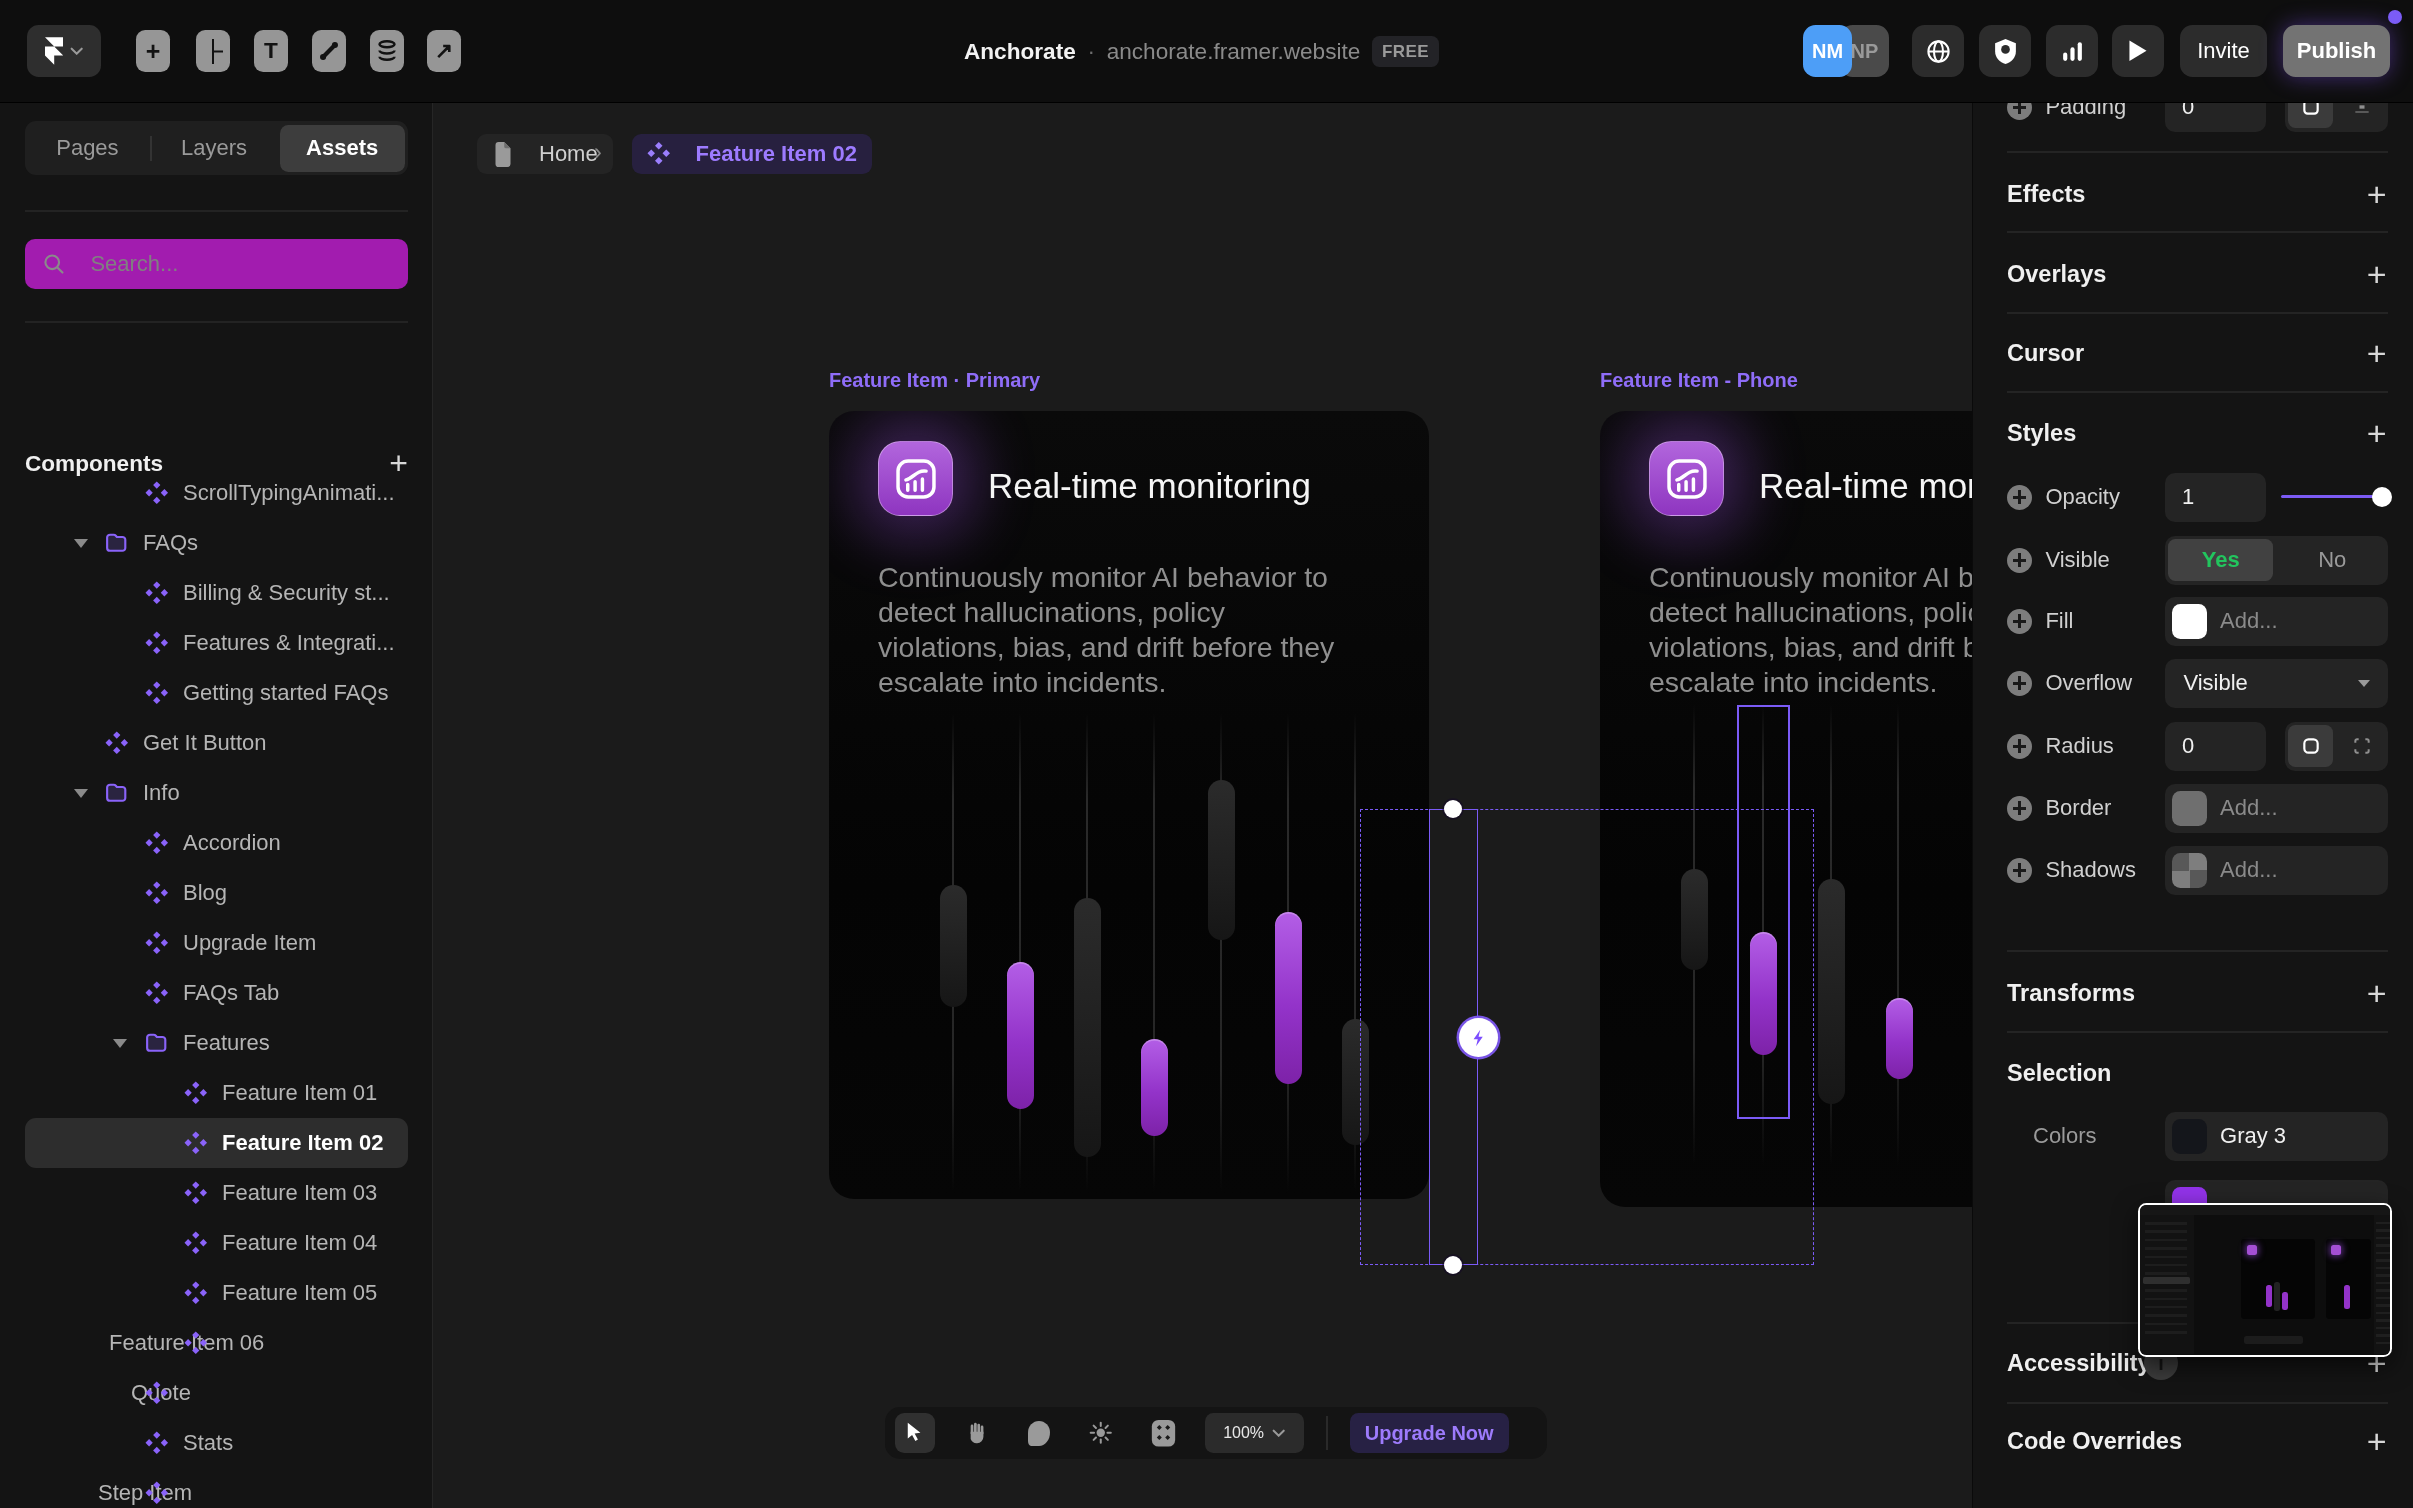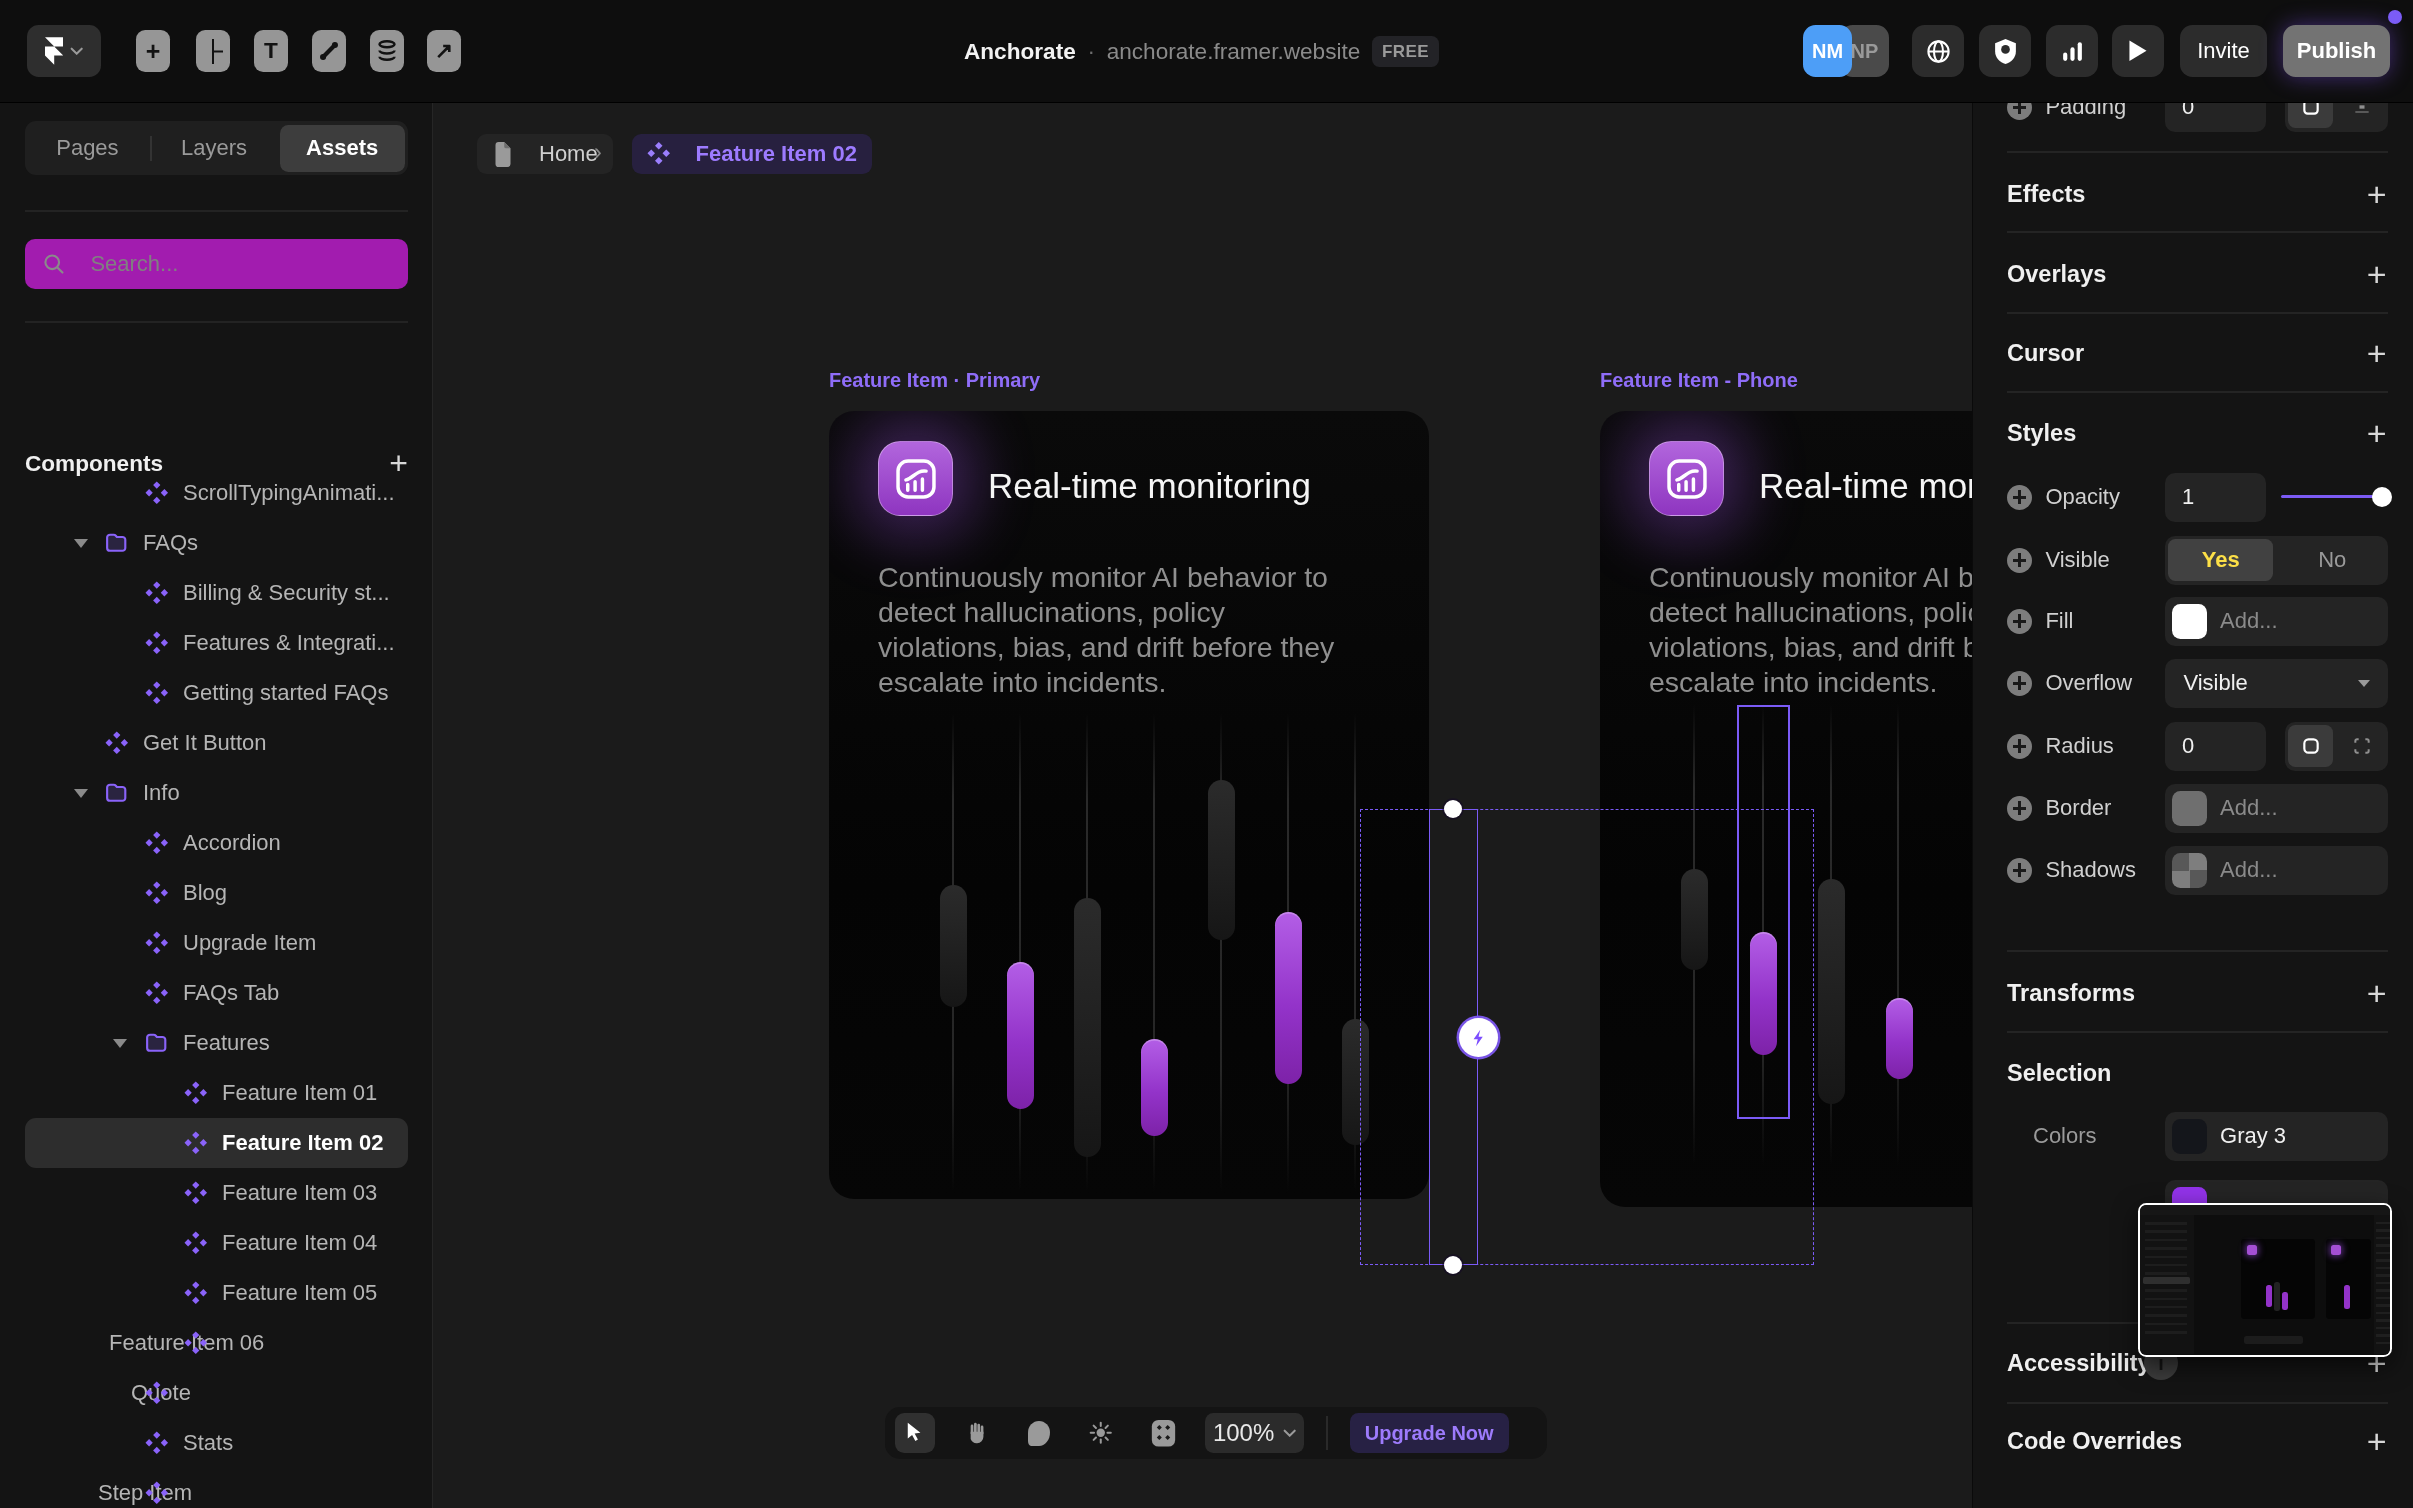--- a/index.html
+++ b/index.html
@@ -67,21 +67,21 @@
   .handle { position:absolute; width:18.4px; height:18.4px; background:#fff; border-radius:50%; box-shadow:0 0 0 1.7px rgba(20,10,40,.55); z-index:7; }
   #sel-badge { position:absolute; left:1026px; top:915px; width:39px; height:39px; background:#fff; border-radius:50%;
     box-shadow:0 0 0 2.5px rgba(125,87,240,.95); display:flex; align-items:center; justify-content:center; z-index:8; }
   #phone-sel-rect { position:absolute; left:1304px; top:602px; width:53px; height:414px; border:2.5px solid #7b5bf7; z-index:5; }
   
 
   
   #btoolbar { position:absolute; left:885px; top:1407px; width:662px; height:52px; background:#141414; border-radius:15px; display:flex; align-items:center; gap:22px; padding:0 10px; z-index:45; }
   .bt-icon { width:40px; height:40px; display:flex; align-items:center; justify-content:center; border-radius:9.2px; }
   .bt-icon.selected { background:#303030; }
-  #zoom-chip { width:99px; height:40px; background:#2b2b2b; border-radius:8.4px; display:flex; align-items:center; justify-content:center; gap:8.4px; color:#e8e8e8; font-size:24px; }
+  #zoom-chip { width:99px; height:40px; background:#2b2b2b; border-radius:8.4px; display:flex; align-items:center; justify-content:center; gap:8.4px; color:#e8e8e8; font-size:16px; }
   #bt-sep { width:1.7px; height:34px; background:#2a2a2a; }
   #upgrade-btn { width:159px; height:40px; background:#272144; border-radius:8.4px; color:#9d7bfc; font-size:20px; font-weight:600; display:flex; align-items:center; justify-content:center; }
 
   
   #inspector { position:absolute; left:1972px; top:0px; width:442px; height:1508px; background:#141414; z-index:40; border-left:0.8px solid #0a0a0a; }
   .insp-row { position:absolute; left:0; width:442px; height:62px; }
   .insp-label { position:absolute; left:34px; top:50%; transform:translateY(-50%); display:flex; align-items:center; gap:13.4px; font-size:22px; color:#d0d0d0; }
   .plus-circle { width:25px; height:25px; border-radius:50%; background:#7d7d7d; position:relative; flex:0 0 auto; }
   .plus-circle:before,.plus-circle:after { content:""; position:absolute; background:#1a1a1a; }
   .plus-circle:before { left:5.9px; top:11px; width:13.4px; height:3.4px; }
@@ -91,21 +91,21 @@
   .icon-pair { position:absolute; left:312px; top:6.7px; width:103px; height:49px; background:#242424; border-radius:10px; display:flex; }
   .icon-pair .half { flex:1; display:flex; align-items:center; justify-content:center; margin:3.4px; border-radius:7.5px; }
   .icon-pair .half.sel { background:#3b3b3b; }
   .sect-divider { position:absolute; left:34px; width:381px; height:1.7px; background:#242424; }
   .sect-hdr { position:absolute; left:0; width:442px; }
   .sect-hdr .name { position:absolute; left:34px; top:50%; transform:translateY(-50%); font-size:23.5px; font-weight:700; color:#f0f0f0; }
   .sect-hdr .plus { position:absolute; right:28.5px; top:50%; transform:translateY(-50%); font-size:34px; font-weight:300; color:#d8d8d8; }
   .swatch { width:35px; height:35px; border-radius:8.4px; margin:0 13.4px 0 6.7px; flex:0 0 auto; }
   .seg { position:absolute; left:192px; top:6.7px; width:223px; height:49px; background:#242424; border-radius:10px; display:flex; }
   .seg .opt { flex:1; margin:3.4px; display:flex; align-items:center; justify-content:center; font-size:22px; color:#9a9a9a; border-radius:7.5px; }
-  .seg .opt.sel { background:#414141; color:#fde047; font-weight:700; }
+  .seg .opt.sel { background:#414141; color:#22c55e; font-weight:700; }
   #opacity-slider { position:absolute; left:308px; top:29px; width:104px; height:3.4px; background:#7c5bf5; border-radius:1.7px; }
   #opacity-knob { position:absolute; right:-6.7px; top:-8.4px; width:20px; height:20px; border-radius:50%; background:#fff; }
   .addtxt { color:#8a8a8a; }
   .chev-down { width:0; height:0; border-left:6.7px solid transparent; border-right:6.7px solid transparent; border-top:7.5px solid #9a9a9a; position:absolute; right:18.4px; top:21px; }
   #a11y-info { position:absolute; left:2144px; top:1346px; width:34px; height:34px; border-radius:50%; background:#3d3d3d; color:#151515; font-weight:700; font-size:20px; display:flex; align-items:center; justify-content:center; z-index:41; }
 
   
   #minimap { position:absolute; left:2138px; top:1203px; width:254px; height:154px; background:#0d0d0d; border:2.5px solid #fff; border-radius:8.4px; z-index:60; box-shadow:0 8.4px 25px rgba(0,0,0,.6); overflow:hidden; }
   .mm { position:absolute; }
 

